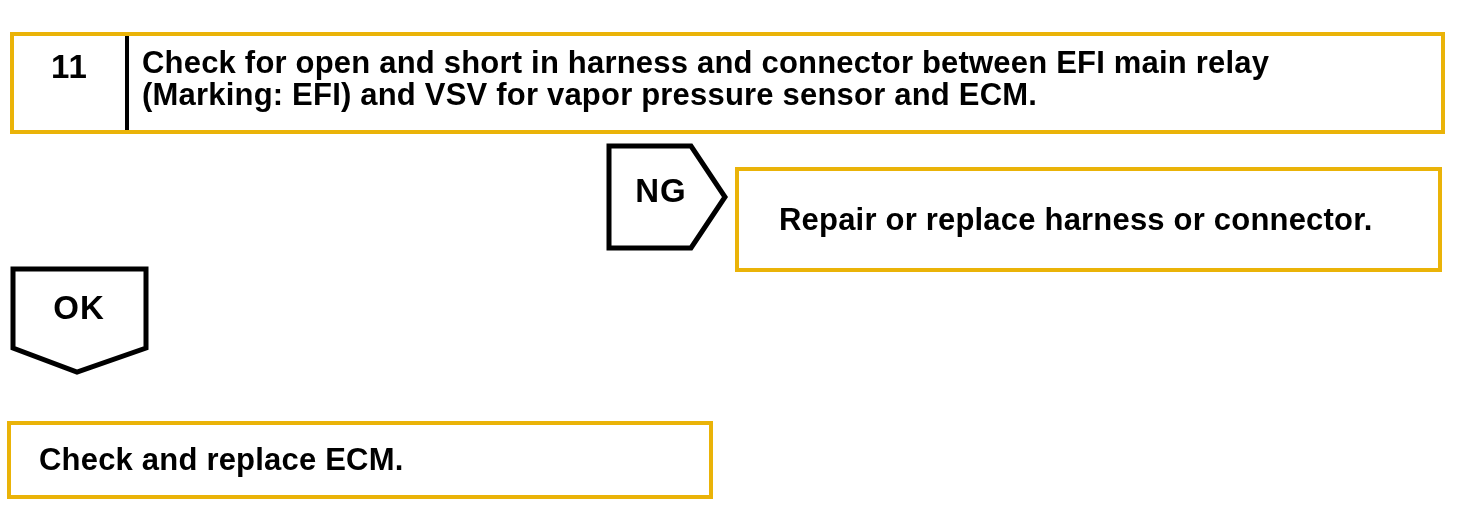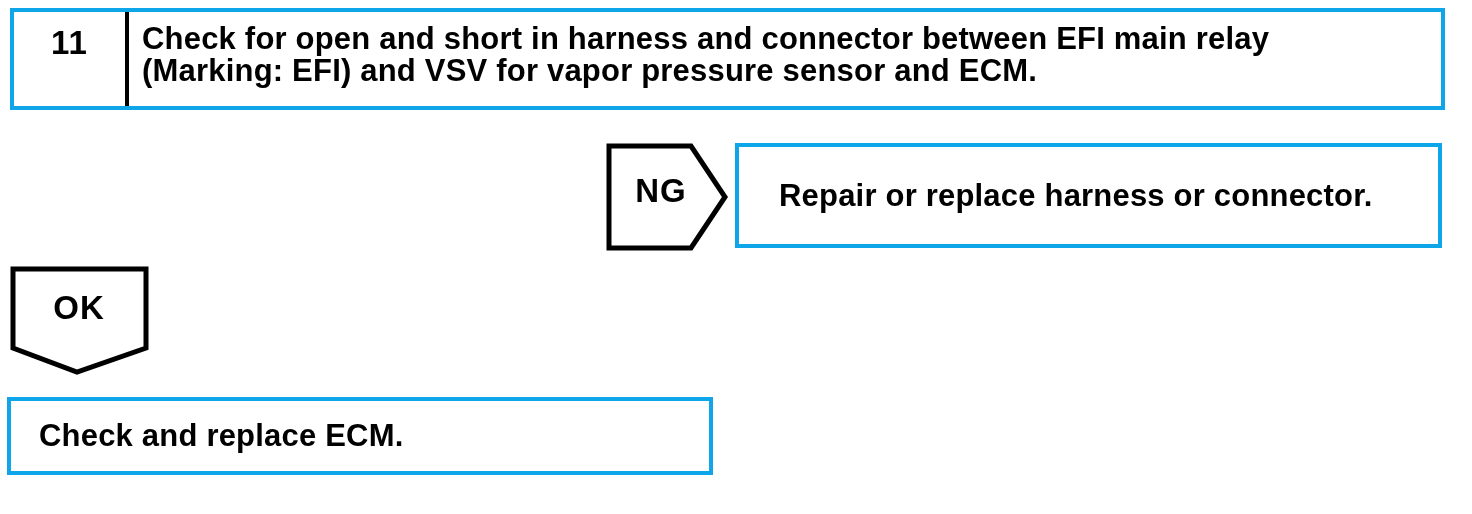--- a/index.html
+++ b/index.html
@@ -8,22 +8,23 @@
     position: relative;
     width: 1472px;
     height: 514px;
     background: #ffffff;
     font-family: "Liberation Sans", sans-serif;
     color: #000000;
     overflow: hidden;
   }
   .ink-box {
     position: absolute;
-    border: 4px solid #0ea5e9;
+    border: 4px solid #eab308;
     background: #ffffff;
+    margin-top: 24px;
   }
   .step-box {
     left: 10px; top: 8px;
     width: 1435px; height: 102px;
     display: flex;
   }
   .step-number-cell {
     flex: 0 0 115px;
     border-right: 4px solid #000000;
     text-align: center;

